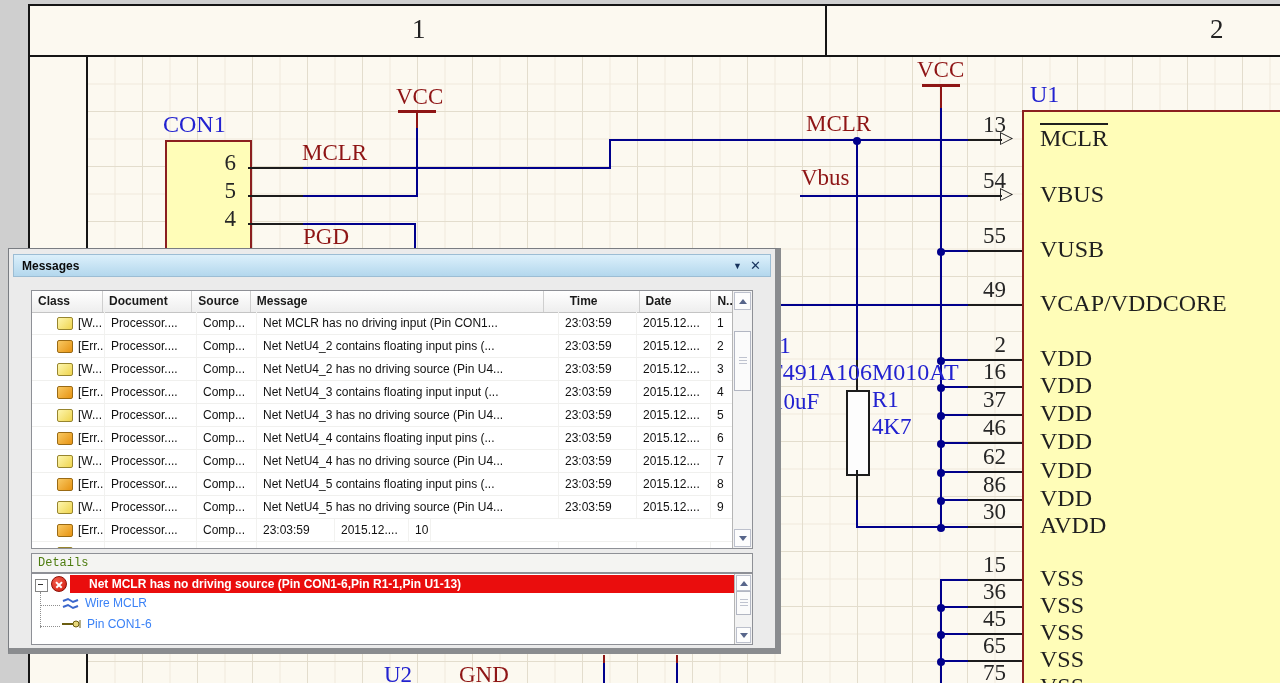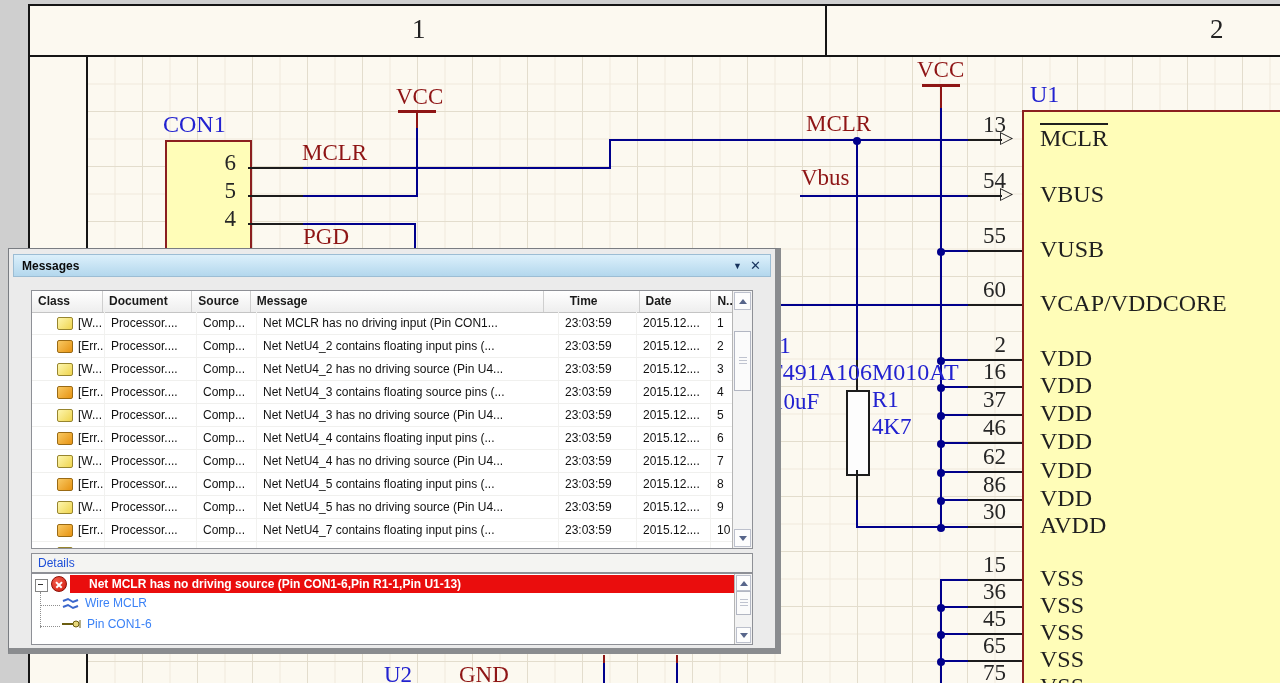--- a/index.html
+++ b/index.html
@@ -64,21 +64,21 @@
   .vsb{position:absolute;top:0;bottom:0;width:19px;right:0;background:#f3f3f3;border-left:1px solid #b5b5b5;}
   .sbtn{position:absolute;left:1px;width:15px;height:16px;background:#fdfdfd;border:1px solid #bcc0cc;
         display:flex;align-items:center;justify-content:center;}
   .tri-up{width:0;height:0;border-left:4px solid transparent;border-right:4px solid transparent;border-bottom:5px solid #57658a;}
   .tri-down{width:0;height:0;border-left:4px solid transparent;border-right:4px solid transparent;border-top:5px solid #57658a;}
   .thumb{position:absolute;left:1px;width:15px;background:#fbfbfb;border:1px solid #b2b6c2;
          display:flex;align-items:center;justify-content:center;}
   .grip{width:8px;height:9px;background:repeating-linear-gradient(to bottom,#bfc3cf 0 1px,transparent 1px 3px);}
   
   #dlbl{position:absolute;left:22px;top:304px;width:722px;height:20px;background:#f4f4f2;
-        border:1px solid #8e9096;box-sizing:border-box;padding:2px 0 0 6px;font-weight:400;color:#1d4ed8;}
+        border:1px solid #8e9096;box-sizing:border-box;padding:2px 0 0 6px;font-weight:400;color:#4d7c0f;font-family:Liberation Mono, monospace;}
   #dbox{position:absolute;left:22px;top:324px;width:722px;height:72px;background:#fff;
         border:1px solid #8e9096;box-sizing:border-box;overflow:hidden;}
   #minusbox{position:absolute;left:3px;top:5px;width:11px;height:11px;background:#fff;border:1px solid #848484;}
   #minusbox div{position:absolute;left:2px;top:4px;width:5px;height:1px;background:#333;}
   #errcirc{position:absolute;left:19px;top:2px;width:16px;height:16px;border-radius:50%;
            background:radial-gradient(circle at 35% 30%,#f35b4a,#cf1a0c);border:1px solid #8d0f05;box-sizing:border-box;}
   #errcirc i,#errcirc b{position:absolute;left:3px;top:6.5px;width:8px;height:1.6px;background:#fff;display:block;}
   #errcirc i{transform:rotate(45deg);} #errcirc b{transform:rotate(-45deg);}
   #redbar{position:absolute;left:38px;top:1px;width:665px;height:18px;background:#ea0d0d;color:#fff;
           font-weight:600;line-height:18px;padding-left:19px;box-sizing:border-box;white-space:nowrap;overflow:hidden;}
@@ -170,21 +170,21 @@
       <div class="pname ovl" style="left: 1040px; top: 126px;">MCLR</div>
       <div class="wire" style="left: 968px; top: 195px; width: 34px; height: 2px; background: rgb(28, 28, 28);"></div>
       <div class="arrowg" style="left: 1000px; top: 185px;">▷</div>
       <div class="pnum" style="left: 936px; top: 169px;">54</div>
       <div class="pname" style="left: 1040px; top: 182px;">VBUS</div>
       <div class="wire" style="left: 968px; top: 250px; width: 54px; height: 2px; background: rgb(28, 28, 28);"></div>
       <div class="wire" style="left: 940px; top: 250px; width: 28px; height: 2px; background: rgb(0, 0, 140);"></div>
       <div class="pnum" style="left: 936px; top: 224px;">55</div>
       <div class="pname" style="left: 1040px; top: 237px;">VUSB</div>
       <div class="wire" style="left: 968px; top: 304px; width: 54px; height: 2px; background: rgb(28, 28, 28);"></div>
-      <div class="pnum" style="left: 936px; top: 278px;">60</div>
+      <div class="pnum" style="left: 936px; top: 278px;">49</div>
       <div class="pname" style="left: 1040px; top: 291px;">VCAP/VDDCORE</div>
       <div class="wire" style="left: 968px; top: 359px; width: 54px; height: 2px; background: rgb(28, 28, 28);"></div>
       <div class="wire" style="left: 940px; top: 359px; width: 28px; height: 2px; background: rgb(0, 0, 140);"></div>
       <div class="pnum" style="left: 936px; top: 333px;">2</div>
       <div class="pname" style="left: 1040px; top: 346px;">VDD</div>
       <div class="wire" style="left: 968px; top: 386px; width: 54px; height: 2px; background: rgb(28, 28, 28);"></div>
       <div class="wire" style="left: 940px; top: 386px; width: 28px; height: 2px; background: rgb(0, 0, 140);"></div>
       <div class="pnum" style="left: 936px; top: 360px;">16</div>
       <div class="pname" style="left: 1040px; top: 373px;">VDD</div>
       <div class="wire" style="left: 968px; top: 414px; width: 54px; height: 2px; background: rgb(28, 28, 28);"></div>
@@ -269,21 +269,21 @@
             <div class="cell" style="width: 60px;">Comp...</div>
             <div class="cell" style="width: 302px;">Net NetU4_2 has no driving source (Pin U4...</div>
             <div class="cell" style="width: 78px;">23:03:59</div>
             <div class="cell" style="width: 74px;">2015.12....</div>
             <div class="cell" style="width: 22px;">3</div>
           </div>
           <div class="mrow">
             <div class="cell cls" style="width: 73px; padding-left: 25px;"><span class="sicon e"></span>[Err...</div>
             <div class="cell" style="width: 92px;">Processor....</div>
             <div class="cell" style="width: 60px;">Comp...</div>
-            <div class="cell" style="width: 302px;">Net NetU4_3 contains floating source pins (...</div>
+            <div class="cell" style="width: 302px;">Net NetU4_3 contains floating input input (...</div>
             <div class="cell" style="width: 78px;">23:03:59</div>
             <div class="cell" style="width: 74px;">2015.12....</div>
             <div class="cell" style="width: 22px;">4</div>
           </div>
           <div class="mrow">
             <div class="cell cls" style="width: 73px; padding-left: 25px;"><span class="sicon w"></span>[W...</div>
             <div class="cell" style="width: 92px;">Processor....</div>
             <div class="cell" style="width: 60px;">Comp...</div>
             <div class="cell" style="width: 302px;">Net NetU4_3 has no driving source (Pin U4...</div>
             <div class="cell" style="width: 78px;">23:03:59</div>
@@ -323,21 +323,20 @@
             <div class="cell" style="width: 60px;">Comp...</div>
             <div class="cell" style="width: 302px;">Net NetU4_5 has no driving source (Pin U4...</div>
             <div class="cell" style="width: 78px;">23:03:59</div>
             <div class="cell" style="width: 74px;">2015.12....</div>
             <div class="cell" style="width: 22px;">9</div>
           </div>
           <div class="mrow">
             <div class="cell cls" style="width: 73px; padding-left: 25px;"><span class="sicon e"></span>[Err...</div>
             <div class="cell" style="width: 92px;">Processor....</div>
             <div class="cell" style="width: 60px;">Comp...</div>
-            <div class="cell" style="width: 302px;">Net NetU4_7 contains floating input pins (...</div>
             <div class="cell" style="width: 78px;">23:03:59</div>
             <div class="cell" style="width: 74px;">2015.12....</div>
             <div class="cell" style="width: 22px;">10</div>
           </div>
           <div class="mrow">
             <div class="cell cls" style="width: 73px; padding-left: 25px;"><span class="sicon w"></span>[W...</div>
             <div class="cell" style="width: 92px;">Processor....</div>
             <div class="cell" style="width: 60px;">Comp...</div>
             <div class="cell" style="width: 302px;">Net NetU4_7 has no driving source (Pin U4...</div>
             <div class="cell" style="width: 78px;">23:03:59</div>

